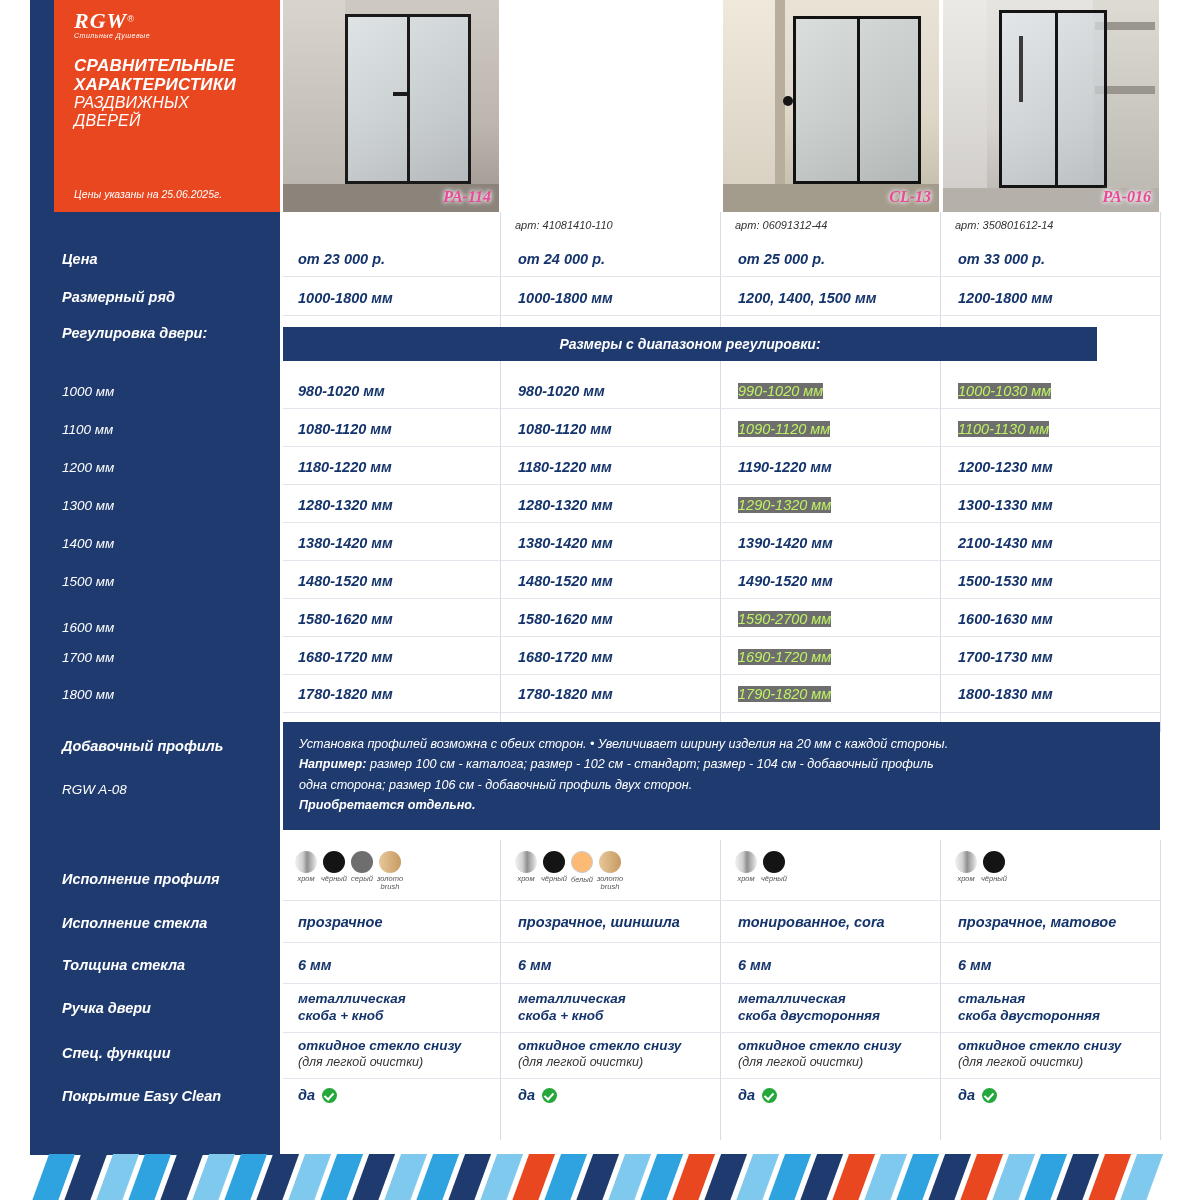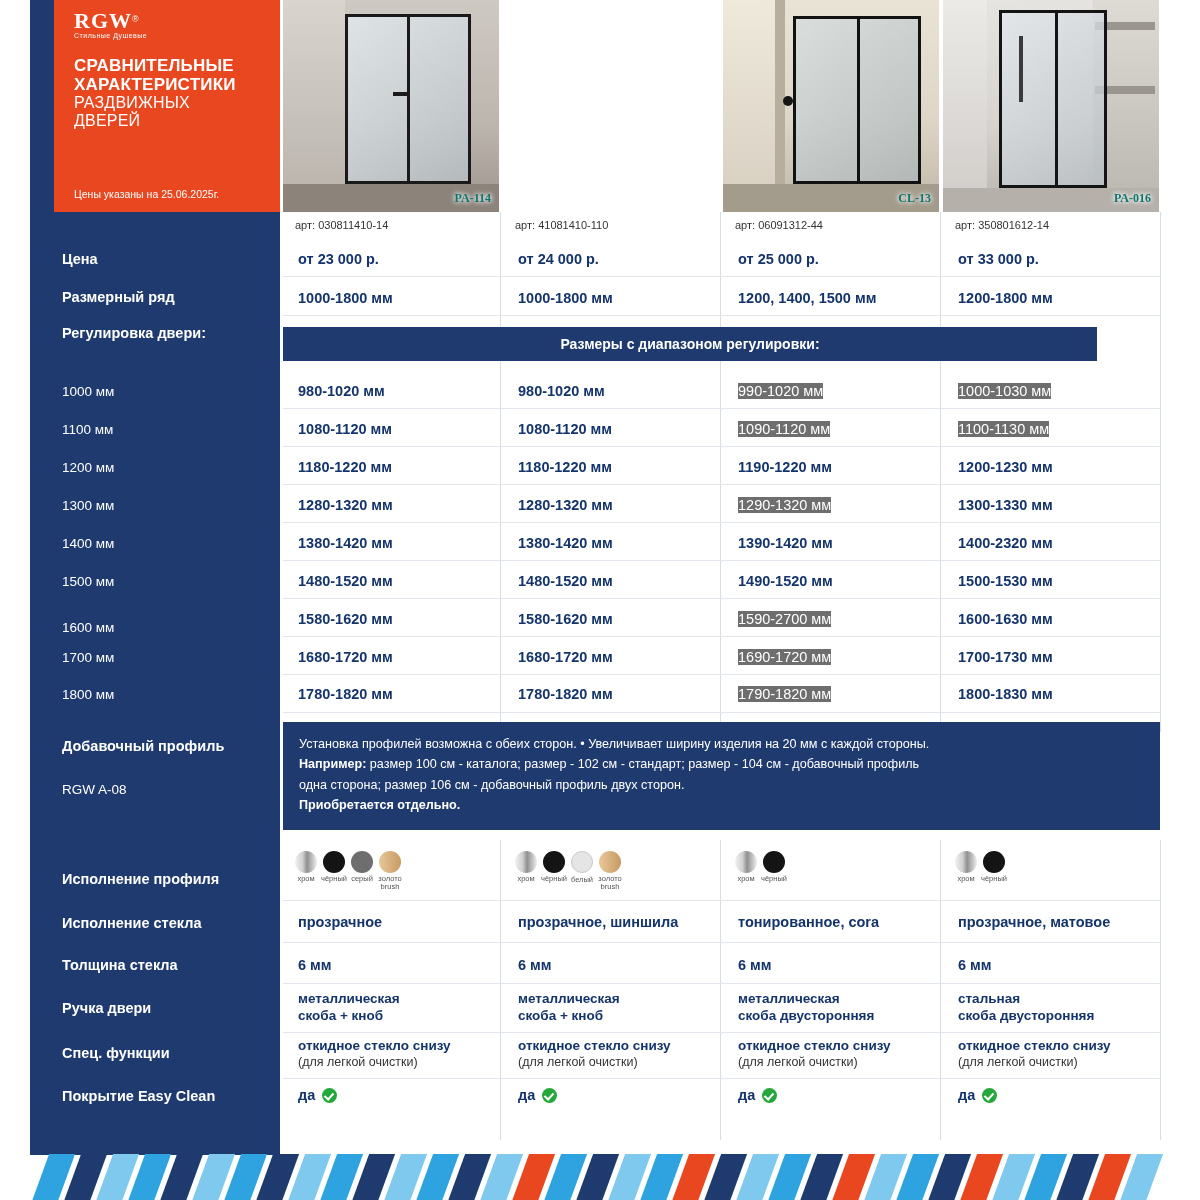--- a/index.html
+++ b/index.html
@@ -3,21 +3,21 @@
 <meta charset="utf-8">
 <style>
   * { box-sizing: border-box; margin:0; padding:0; }
   body {
     width:1200px; height:1200px;
     font-family:"Liberation Sans", sans-serif;
     background:#ffffff;
     position:relative;
     overflow:hidden;
   }
-  .page { position:absolute; inset:0; }
+  .page { position:absolute; inset:0;font-style:italic; }
 
   
   .left-col {
     position:absolute; left:30px; top:0; width:250px; height:1155px;
     background:#1f3a6e;
   }
   .left-stripes { position:absolute; left:30px; top:0; width:24px; height:212px; }
   .left-stripes div { position:absolute; left:0; width:24px; }
 
   
@@ -35,39 +35,39 @@
   .brand-title .l3 { font-size:16px; letter-spacing:.2px; }
   .brand-title .l4 { font-size:16px; letter-spacing:.2px; }
   .brand-date { position:absolute; left:20px; top:188px; font-size:10.5px; }
 
   
   .prod-col { position:absolute; top:0; width:216px; height:212px; overflow:hidden; }
   .prod-col .photo { position:absolute; inset:0; }
   .prod-code {
     position:absolute; right:8px; bottom:6px;
     font-family:"Liberation Serif", serif;
-    font-weight:bold; font-size:12px; color:#0f766e;
+    font-weight:bold; font-size:16px; color:#ec4899;
     text-shadow:0 0 4px #fff, 0 0 6px #fff;
     text-align:center;
   }
   .art-row {
     position:absolute; top:212px; height:28px;
     font-size:11px; color:#333; padding-left:12px; padding-top:7px;
   }
 
   
   .label {
     position:absolute; left:62px; color:#fff;
     font-size:14.5px; font-weight:bold;
   }
   .label.thin { font-weight:normal; font-size:13.5px; }
   .cell {
     position:absolute; font-size:14.5px; color:#14346b; font-weight:bold;
   }
-  .cell.grey { color:#ffffff; font-weight:normal; }
+  .cell.grey { color:#bef264; font-weight:normal; }
 
   .vline { position:absolute; width:1px; background:#d7dde6; }
   .hline { position:absolute; height:1px; background:#e2e6ec; }
 
   .band {
     position:absolute; background:#1f3a6e; color:#fff;
     font-size:14px; font-weight:bold; text-align:center;
     display:flex; align-items:center; justify-content:center;
   }
   .infobox {
@@ -80,21 +80,21 @@
   .swatches { position:absolute; display:flex; gap:6px; }
   .sw { width:22px; height:22px; border-radius:50%; position:relative; }
   .sw span {
     position:absolute; top:24px; left:50%; transform:translateX(-50%);
     font-size:7.5px; color:#555; white-space:nowrap; text-align:center; line-height:1.1;
   }
   .chrome { background:linear-gradient(90deg,#f2f2f2 0%,#cfcfcf 35%,#8f8f8f 55%,#efefef 100%); }
   .black { background:#141414; }
   .grey  { background:#6e6e6e; }
   .gold  { background:linear-gradient(90deg,#e8c79a,#c79a62); }
-  .white { background:#e5e5e5; border:1px solid #c9c9c9; }
+  .white { background:#fdba74; border:1px solid #c9c9c9; }
 
   .ok {
     display:inline-block; width:15px; height:15px; border-radius:50%;
     background:#25a83b; position:relative; vertical-align:-3px; margin-left:7px;
   }
   .ok::after{
     content:""; position:absolute; left:4px; top:3px; width:4px; height:7px;
     border:solid #fff; border-width:0 2px 2px 0; transform:rotate(42deg);
   }
 
@@ -168,21 +168,20 @@
       <div style="position:absolute;left:152px;top:22px;width:60px;height:8px;background:#9a958e"></div>
       <div style="position:absolute;left:152px;top:86px;width:60px;height:8px;background:#9a958e"></div>
       <div style="position:absolute;left:56px;top:10px;width:108px;height:178px;background:linear-gradient(135deg,rgba(226,231,234,.82),rgba(184,192,197,.7));border:3px solid #141414;"></div>
       <div style="position:absolute;left:112px;top:10px;width:3px;height:178px;background:#141414;"></div>
       <div style="position:absolute;left:76px;top:36px;width:4px;height:66px;background:#3a3a3a"></div>
       <div style="position:absolute;left:0;top:188px;width:216px;height:24px;background:#b5b0aa"></div>
     </div>
     <div class="prod-code">PA-016</div>
   </div>
 
-  <div class="art-row" style="left:283px;width:216px;">арт: 030811410-14</div>
   <div class="art-row" style="left:503px;width:216px;">арт: 41081410-110</div>
   <div class="art-row" style="left:723px;width:216px;">арт: 06091312-44</div>
   <div class="art-row" style="left:943px;width:216px;">арт: 350801612-14</div>
 
   <div class="vline" style="left:500px;top:212px;height:520px;"></div>
   <div class="vline" style="left:720px;top:212px;height:520px;"></div>
   <div class="vline" style="left:940px;top:212px;height:520px;"></div>
   <div class="vline" style="left:1160px;top:212px;height:520px;"></div>
 
   <div class="vline" style="left:500px;top:840px;height:300px;"></div>
@@ -232,21 +231,21 @@
   <div class="cell" style="left:298px;top:497px;">1280-1320 мм</div>
   <div class="cell" style="left:518px;top:497px;">1280-1320 мм</div>
   <div class="cell grey" style="left:738px;top:497px;">1290-1320 мм</div>
   <div class="cell" style="left:958px;top:497px;">1300-1330 мм</div>
   <div class="hline" style="left:283px;top:522px;width:877px;"></div>
 
   <div class="label thin" style="top:536px;">1400 мм</div>
   <div class="cell" style="left:298px;top:535px;">1380-1420 мм</div>
   <div class="cell" style="left:518px;top:535px;">1380-1420 мм</div>
   <div class="cell" style="left:738px;top:535px;">1390-1420 мм</div>
-  <div class="cell" style="left:958px;top:535px;">1400-2320 мм</div>
+  <div class="cell" style="left:958px;top:535px;">2100-1430 мм</div>
   <div class="hline" style="left:283px;top:560px;width:877px;"></div>
 
   <div class="label thin" style="top:574px;">1500 мм</div>
   <div class="cell" style="left:298px;top:573px;">1480-1520 мм</div>
   <div class="cell" style="left:518px;top:573px;">1480-1520 мм</div>
   <div class="cell" style="left:738px;top:573px;">1490-1520 мм</div>
   <div class="cell" style="left:958px;top:573px;">1500-1530 мм</div>
   <div class="hline" style="left:283px;top:598px;width:877px;"></div>
 
   <div class="label thin" style="top:620px;">1600 мм</div>

